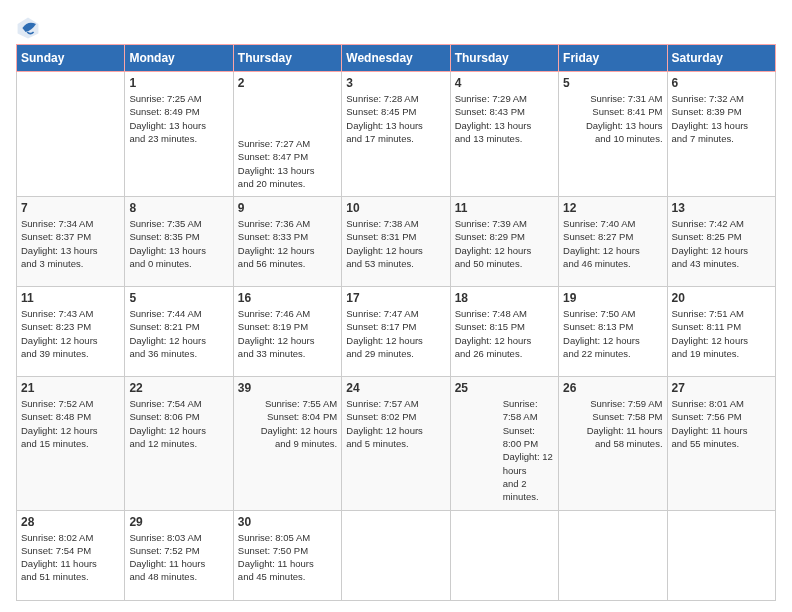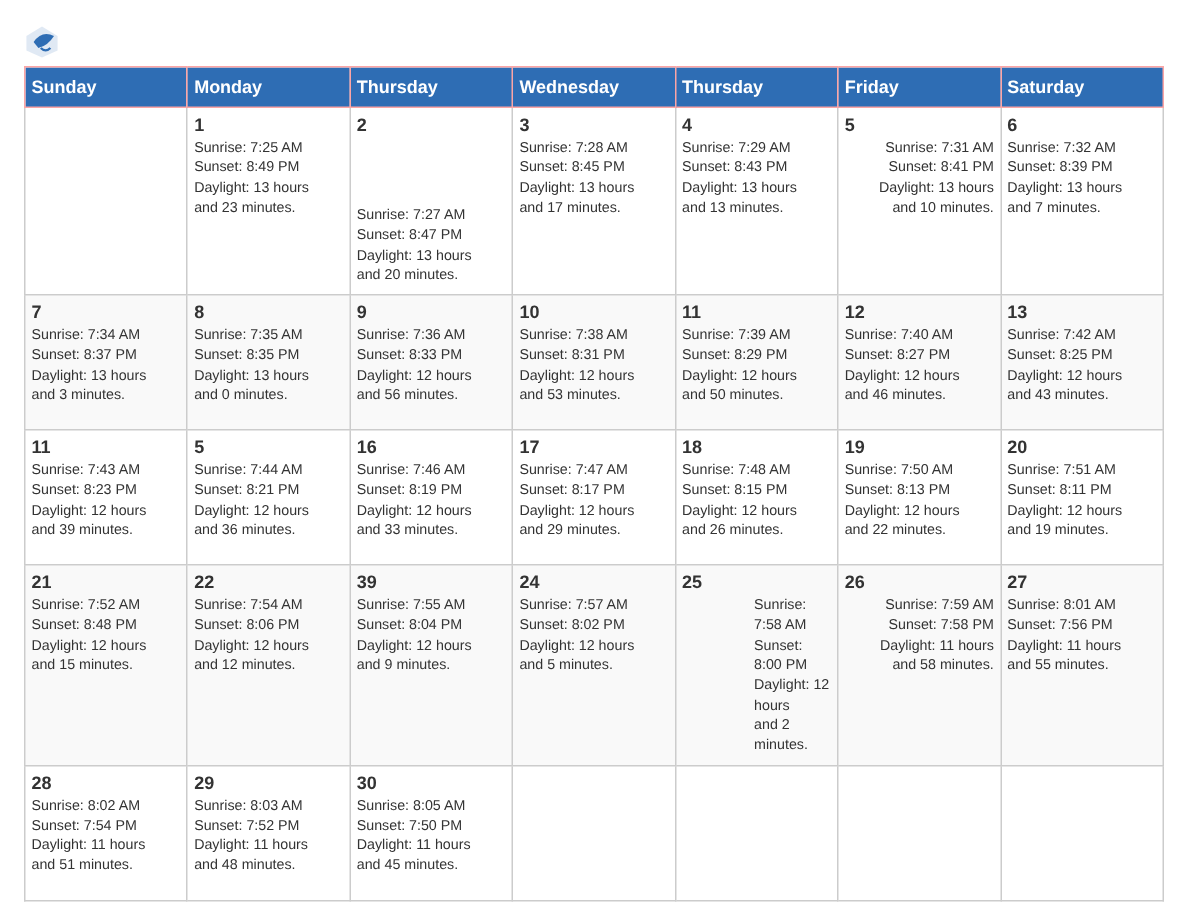--- a/index.html
+++ b/index.html
@@ -282,21 +282,21 @@
         </td>
         <td>
           <span class="day-number">22</span>
           <div class="day-info" style="white-space: pre-line;">Sunrise: 7:54 AM
 Sunset: 8:06 PM
 Daylight: 12 hours
 and 12 minutes.</div>
         </td>
         <td>
           <span class="day-number">39</span>
-          <div class="day-info" style="white-space: pre-line;">Sunrise: 7:55 AM
+          <div class="day-info" style="white-space: pre-line; text-align: right;">Sunrise: 7:55 AM
 Sunset: 8:04 PM
 Daylight: 12 hours
 and 9 minutes.</div>
         </td>
         <td>
           <span class="day-number">24</span>
           <div class="day-info" style="white-space: pre-line;">Sunrise: 7:57 AM
 Sunset: 8:02 PM
 Daylight: 12 hours
 and 5 minutes.</div>

